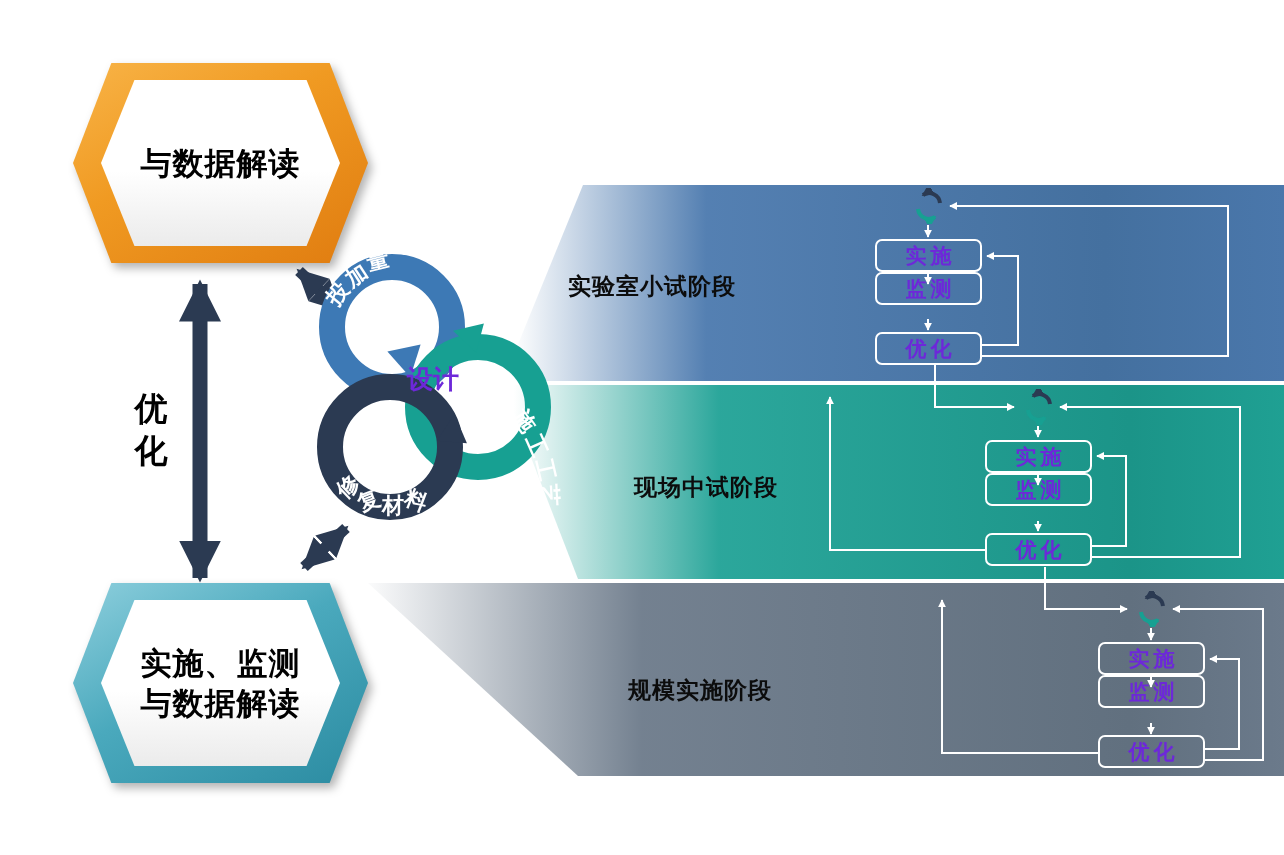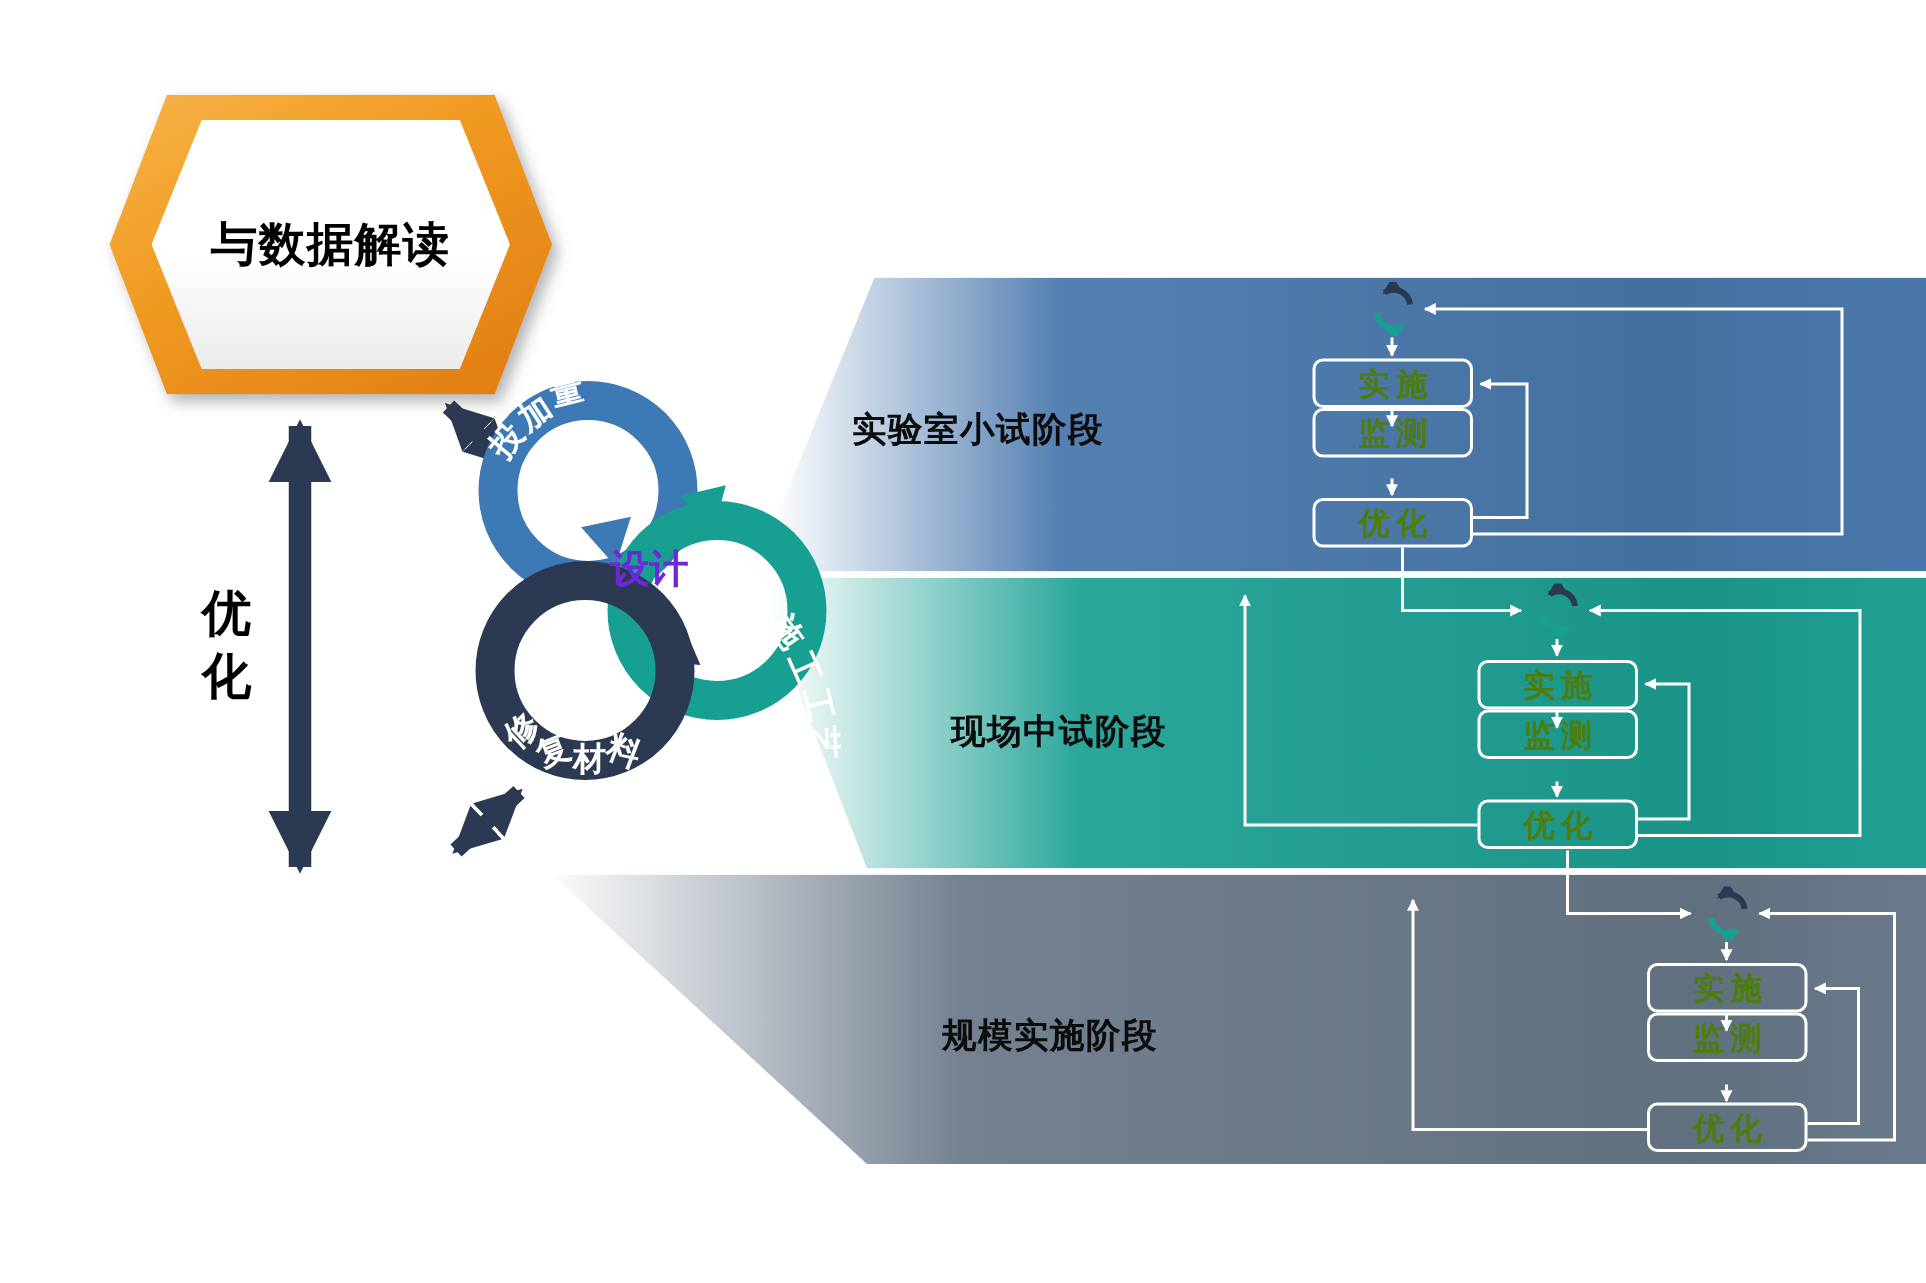--- a/index.html
+++ b/index.html
@@ -38,21 +38,21 @@
 
   
   .ring-char { position:absolute; color:#fff; font-weight:800; font-size:22px; z-index:6; }
   .cycle-center { position:absolute; left:403px; top:362px; width:60px; text-align:center;
     font-size:26px; font-weight:800; color:#6d28d9; z-index:6; }
 
   
   .fc { position:absolute; width:107px; z-index:6; }
   .fc .cyc { position:absolute; left:50%; transform:translateX(-50%); top:0; width:36px; height:36px; }
   .step { position:absolute; left:0; width:107px; height:33px; border:2.5px solid #fff; border-radius:7px;
-    color:#4d7c0f; font-size:21px; font-weight:700; letter-spacing:4px; text-indent:4px;
+    color:#6d28d9; font-size:21px; font-weight:700; letter-spacing:4px; text-indent:4px;
     display:flex; align-items:center; justify-content:center; }
   .step-1 { top:51px; } .step-2 { top:84px; } .step-3 { top:144px; }
 
   svg.overlay { position:absolute; left:0; top:0; width:1284px; height:855px; z-index:5; pointer-events:none; }
 </style>
 </head>
 <body>
 
 <div id="canvas">
 
@@ -118,20 +118,27 @@
 
   <div class="hex hex-orange" style="left:73px; top:63px;">
     <div class="hex-outer"></div>
     <div class="hex-inner">
       <div class="hex-label">与数据解读</div>
     </div>
   </div>
 
   <div class="opt-label">优化</div>
 
+  <div class="hex hex-teal" style="left:73px; top:583px;">
+    <div class="hex-outer"></div>
+    <div class="hex-inner">
+      <div class="hex-label">实施、监测</div>
+      <div class="hex-label">与数据解读</div>
+    </div>
+  </div>
 
   <div class="cycle-center">设计</div>
 
   <span class="ring-char" style="left:338px; top:294px; transform:translate(-50%,-50%) rotate(-50deg);">投</span>
   <span class="ring-char" style="left:357px; top:276px; transform:translate(-50%,-50%) rotate(-33deg);">加</span>
   <span class="ring-char" style="left:378px; top:261px; transform:translate(-50%,-50%) rotate(-14deg);">量</span>
 
   <span class="ring-char" style="left:524px; top:421px; transform:translate(-50%,-50%) rotate(55deg);">施</span>
   <span class="ring-char" style="left:536px; top:446px; transform:translate(-50%,-50%) rotate(66deg);">工</span>
   <span class="ring-char" style="left:545px; top:470px; transform:translate(-50%,-50%) rotate(77deg);">工</span>

